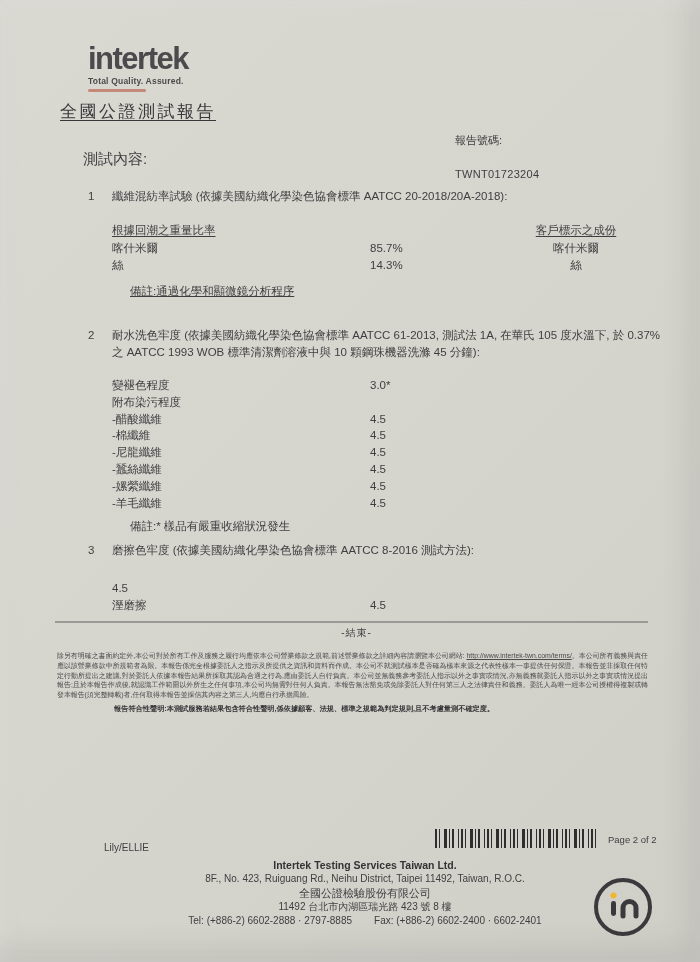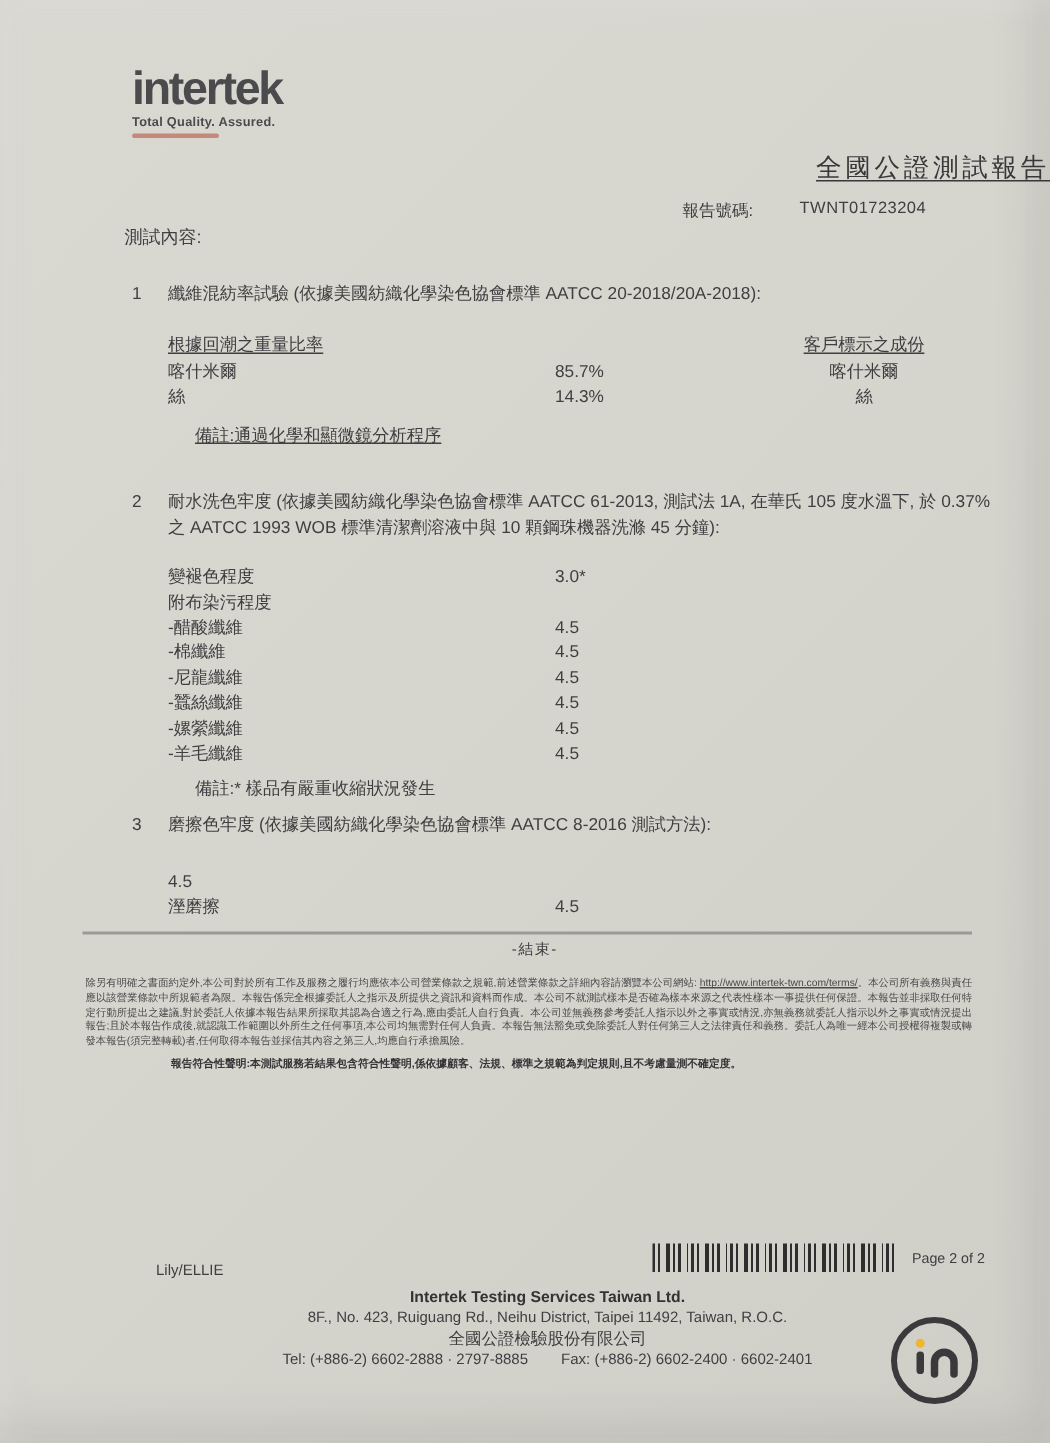--- a/index.html
+++ b/index.html
@@ -13,26 +13,26 @@
   .scan-vignette{ position:absolute; inset:0; pointer-events:none;
     box-shadow:inset -10px -12px 30px rgba(60,60,55,.12), inset 4px 4px 18px rgba(255,255,255,.25); }
 
   
   .logo{ position:absolute; left:88px; top:44px; }
   .brand{ font-size:31px; font-weight:bold; letter-spacing:-1.5px; color:#4b4b4e; line-height:30px; }
   .tagline{ font-size:8.5px; font-weight:bold; color:#4b4b4e; margin-top:2px; letter-spacing:.2px; }
   .tagline-streak{ width:58px; height:3px; background:#b5492f; opacity:.55; margin-top:3px; border-radius:2px; }
 
   
-  .doc-title{ position:absolute; left:60px; top:100px; width:640px; text-align:right;
+  .doc-title{ position:absolute; left:60px; top:100px; width:640px; text-align:left;
     font-size:17px; font-weight:500; letter-spacing:2.5px; color:#38383a;
     text-decoration:underline; text-underline-offset:3px; }
-  .report-no{ position:absolute; left:455px; top:133px; display:flex; gap:31px; font-size:11px; }
+  .report-no{ position:absolute; left:455px; top:133px; display:flex; gap:20px; font-size:11px;flex-direction:column; }
   .report-no .num{ letter-spacing:.3px; }
-  .test-content{ position:absolute; left:83px; top:150px; font-size:12px; }
+  .test-content{ position:absolute; left:83px; top:150px; font-size:15px; }
 
   
   .sec-head{ position:absolute; display:flex; font-size:11.5px; line-height:16.5px; }
   .sec-no{ width:24px; flex:none; }
   .sec-title{ flex:1; }
   #s1-head{ left:88px; top:188px; width:575px; }
   #s2-head{ left:88px; top:327px; width:575px; }
   #s3-head{ left:88px; top:542px; width:575px; }
 
   .tbl{ position:absolute; left:112px; font-size:11.5px; }
@@ -192,20 +192,21 @@
 </div>
 
 <div class="author">Lily/ELLIE</div>
 <div class="barcode"></div>
 <div class="page-label">Page 2 of 2</div>
 
 <div class="footer-block">
   <div class="f-company-en">Intertek Testing Services Taiwan Ltd.</div>
   <div class="f-address-en">8F., No. 423, Ruiguang Rd., Neihu District, Taipei 11492, Taiwan, R.O.C.</div>
   <div class="f-company-zh">全國公證檢驗股份有限公司</div>
+  <div class="f-address-zh">11492 台北市內湖區瑞光路 423 號 8 樓</div>
   <div class="f-tel">
     <span>Tel: (+886-2) 6602-2888 · 2797-8885</span><span class="gap"></span><span>Fax: (+886-2) 6602-2400 · 6602-2401</span>
   </div>
 </div>
 
 <div class="roundel">
   <svg width="62" height="62" viewBox="0 0 62 62">
     <circle cx="31" cy="31" r="27" fill="none" stroke="#3a3a3c" stroke-width="4"></circle>
     <rect x="19" y="25" width="5" height="15" rx="2.4" fill="#3a3a3c"></rect>
     <circle cx="21.5" cy="19.5" r="3" fill="#f0b72d"></circle>

